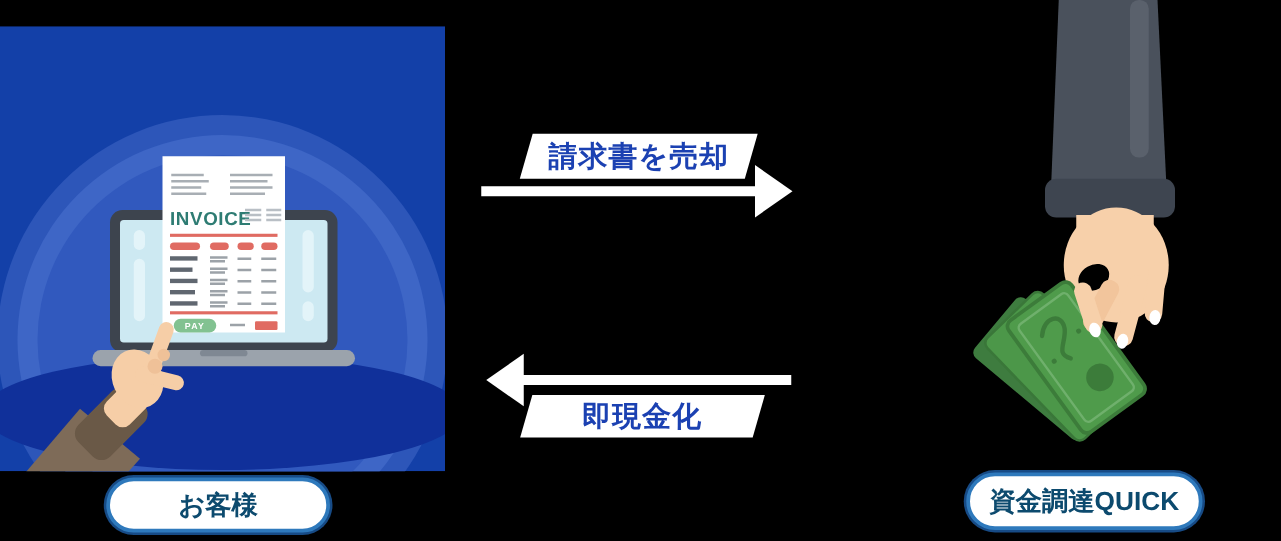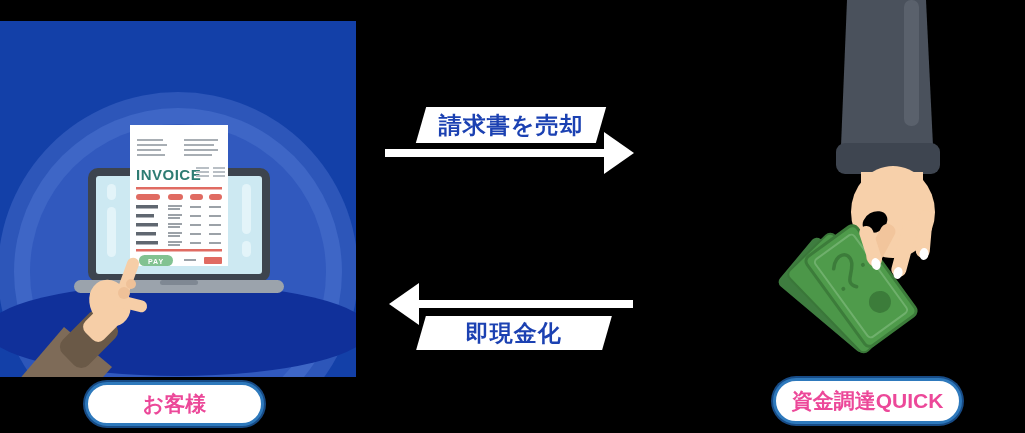--- a/index.html
+++ b/index.html
@@ -18,21 +18,21 @@
   
   .plabel{position:absolute;background:#fff;transform:skewX(-16deg);
           display:flex;align-items:center;justify-content:center;}
   .plabel span{transform:skewX(16deg);font-weight:bold;color:#1B41B2;
                font-size:23px;letter-spacing:1px;white-space:nowrap;}
 
   
   .pill{position:absolute;background:#fff;border:3px solid #2E79BC;border-radius:24px;
         box-shadow:0 0 0 2px #174B86;display:flex;align-items:center;justify-content:center;
         box-sizing:border-box;}
-  .pill span{font-weight:bold;color:#ec4899;font-size:21px;white-space:nowrap;}
+  .pill span{font-weight:bold;color:#0c4a6e;font-size:21px;white-space:nowrap;}
 </style>
 </head>
 <body>
 
 <div class="scene">
 
   <svg class="abs" style="left:0;top:21px;" width="356" height="356" viewBox="0 0 356 356">
     <rect width="356" height="356" fill="#1340A8"></rect>
 
     <g>

